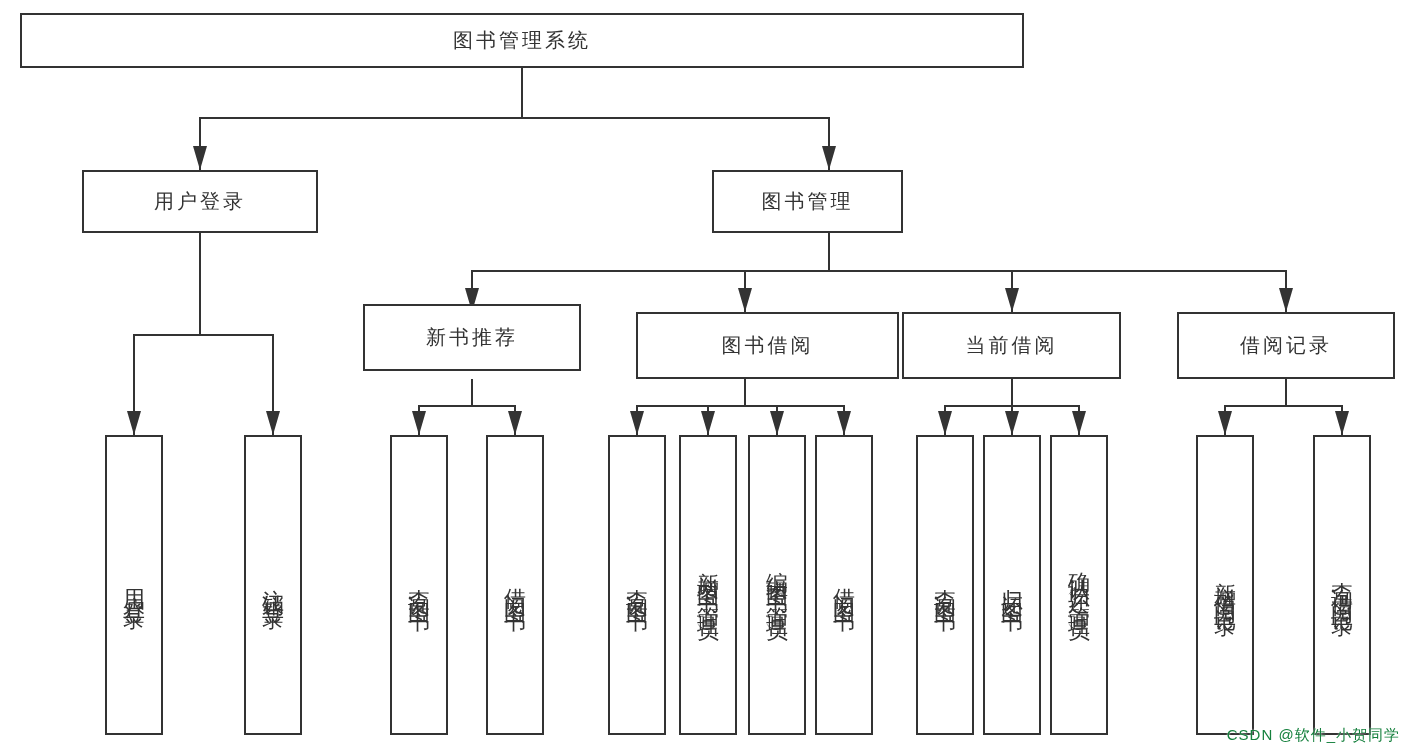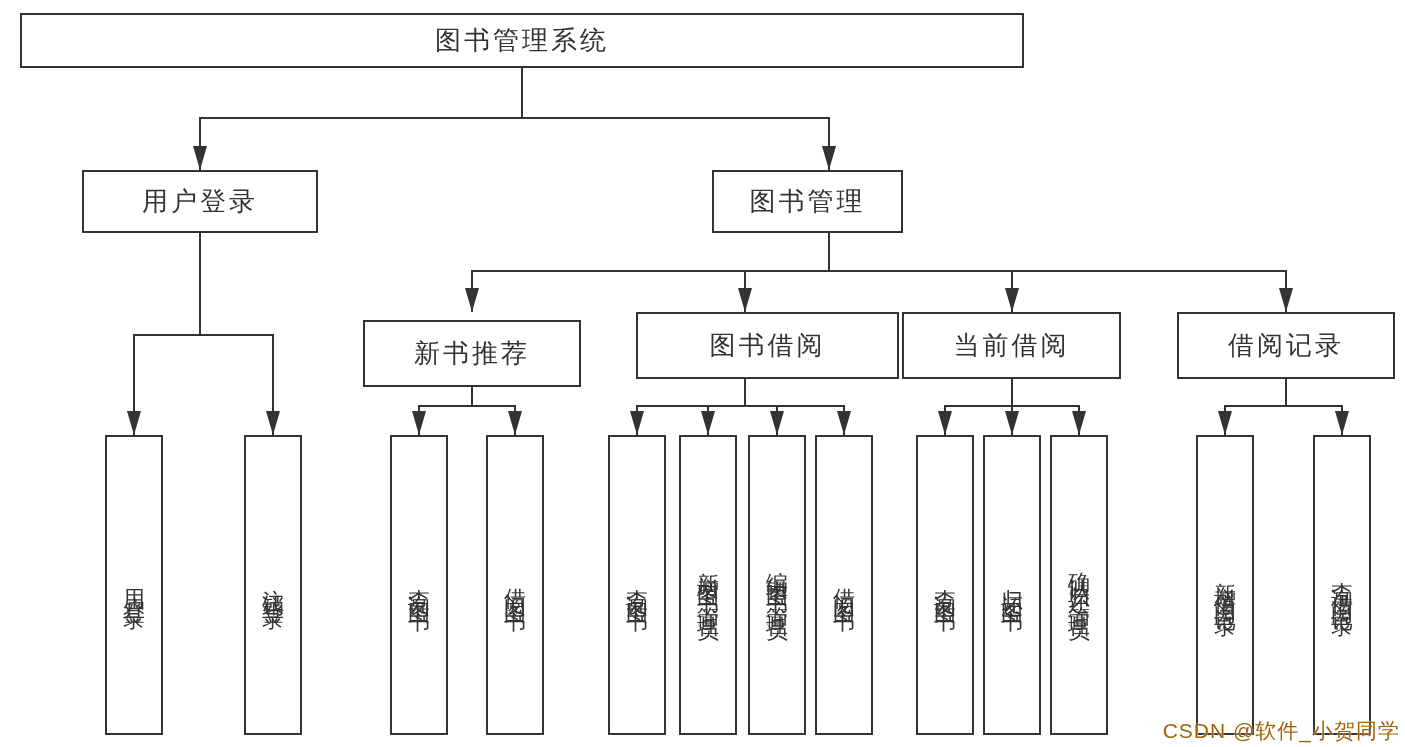--- a/index.html
+++ b/index.html
@@ -6,28 +6,28 @@
   .canvas {
     position:relative; width:1405px; height:747px; background:#ffffff;
     font-family:"Liberation Sans", sans-serif; overflow:hidden;
   }
   svg.wires { position:absolute; left:0; top:0; z-index:0; }
   .node {
     position:absolute; box-sizing:border-box; border:2px solid #333333;
     background:#ffffff; display:flex; align-items:center; justify-content:center;
     color:#333333; z-index:1;
   }
-  .node .lbl { font-size:26px; letter-spacing:3px; white-space:nowrap; }
+  .node .lbl { font-size:20px; letter-spacing:3px; white-space:nowrap; }
   .leaf .lbl {
     writing-mode:vertical-rl; font-size:22px; letter-spacing:7px;
     white-space:nowrap; line-height:1;
   }
   .watermark {
     position:absolute; right:5px; bottom:2px; z-index:2;
-    font-size:21px; color:#a16207; letter-spacing:1px;
+    font-size:15px; color:#15803d; letter-spacing:1px;
     text-shadow:0 0 2px #ffffff; white-space:nowrap;
   }
 </style>
 </head>
 <body>
 
 <div class="canvas">
 
   <svg class="wires" width="1405" height="747" viewBox="0 0 1405 747">
     <defs>
@@ -83,21 +83,21 @@
     <span class="lbl">图书管理系统</span>
   </div>
 
   <div class="node" style="left:82px;top:170px;width:236px;height:63px">
     <span class="lbl">用户登录</span>
   </div>
   <div class="node" style="left:712px;top:170px;width:191px;height:63px">
     <span class="lbl">图书管理</span>
   </div>
 
-  <div class="node" style="left:363px;top:320px;width:218px;height:67px">
+  <div class="node" style="left:363px;top:304px;width:218px;height:67px">
     <span class="lbl">新书推荐</span>
   </div>
   <div class="node" style="left:636px;top:312px;width:263px;height:67px">
     <span class="lbl">图书借阅</span>
   </div>
   <div class="node" style="left:1177px;top:312px;width:218px;height:67px">
     <span class="lbl">借阅记录</span>
   </div>
   <div class="node" style="left:902px;top:312px;width:219px;height:67px">
     <span class="lbl">当前借阅</span>

